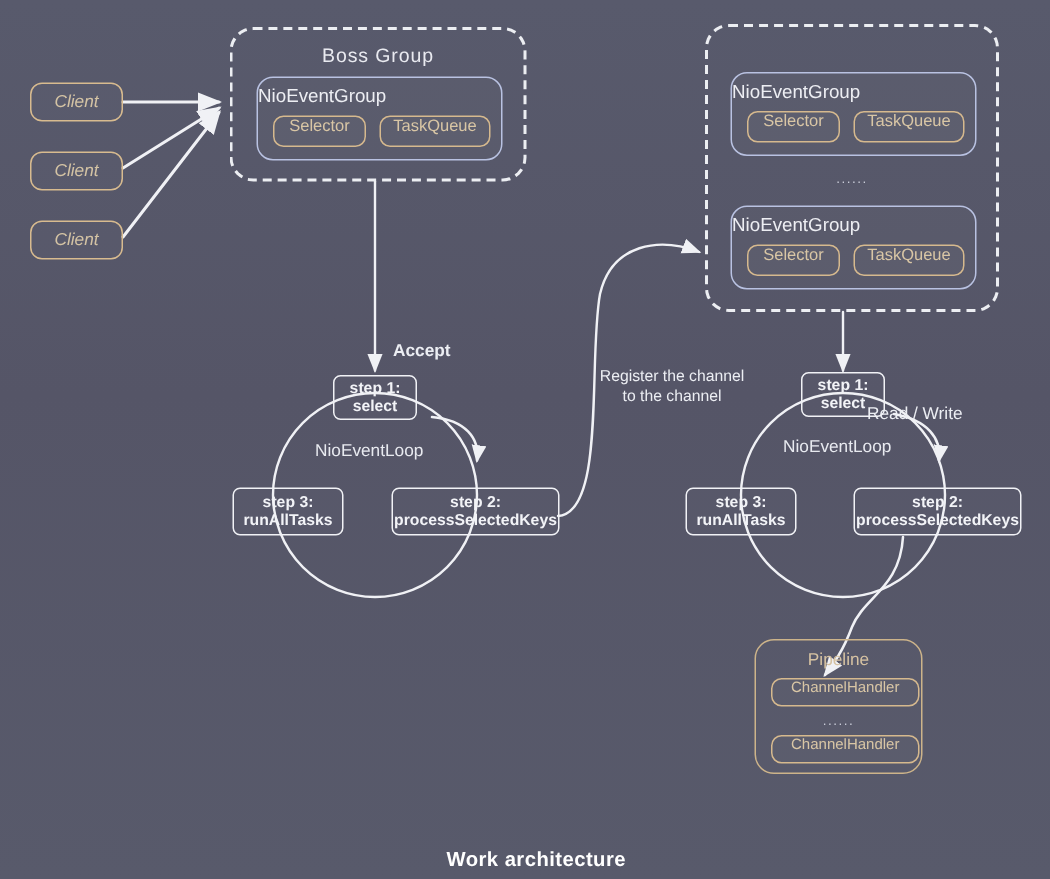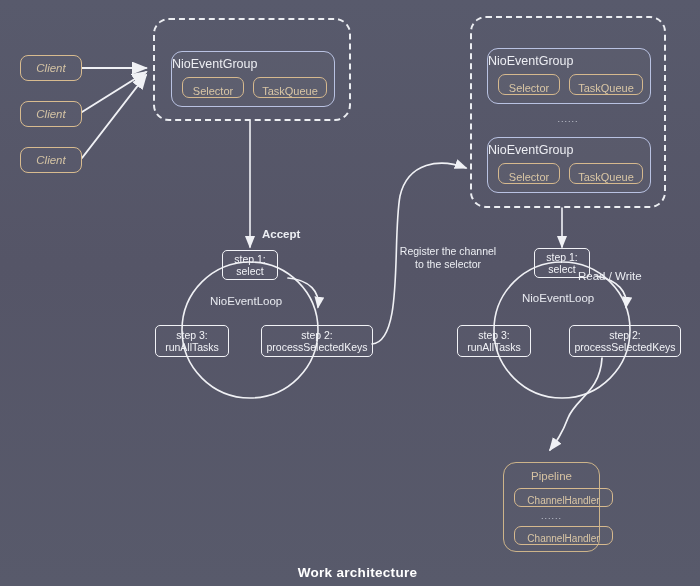--- a/index.html
+++ b/index.html
@@ -54,21 +54,21 @@
     font-size: 12.5px;
   }
 
   .tan-box {
     border: 1.4px solid #d6b98e;
     border-radius: 7px;
     background: rgba(255,255,255,0.02);
     color: #d9c6a5;
     font-size: 11px;
     display: flex;
-    align-items: flex-end;
+    align-items: flex-start;
     justify-content: center;
     white-space: nowrap;
   }
 
   .client-box {
     border: 1.5px solid #d8bb8f;
     border-radius: 8px;
     background: rgba(255,255,255,0.015);
     color: #d4c3a4;
     font-size: 11.5px;
@@ -84,20 +84,21 @@
     background: rgba(255,255,255,0.015);
     color: #f2f3f7;
     font-size: 10.5px;
     line-height: 12px;
     display: flex;
     flex-direction: column;
     align-items: center;
     justify-content: center;
     text-align: left;
     white-space: nowrap;
+    font-weight: bold;
   }
 
   .plain-label {
     position: absolute;
     color: #eceef3;
     font-size: 11.5px;
     white-space: nowrap;
   }
   .loop-label {
     position: absolute;
@@ -185,20 +186,21 @@
     <span>Client</span>
   </div>
   <div class="abs client-box" style="left:20px; top:101px; width:62px; height:26px;">
     <span>Client</span>
   </div>
   <div class="abs client-box" style="left:20px; top:147px; width:62px; height:26px;">
     <span>Client</span>
   </div>
 
   <div class="abs dashed-group" style="left:153px; top:18px; width:198px; height:103px;">
+    <div class="group-title" style="top:9px;">Boss Group</div>
 
     <div class="abs neg-box" style="left:16px; top:31px; width:164px; height:56px;">
       <div class="neg-title" style="top:5px;">NioEventGroup</div>
       <div class="abs tan-box" style="left:10px; top:25px; width:62px; height:21px;">
         <span>Selector</span>
       </div>
       <div class="abs tan-box" style="left:81px; top:25px; width:74px; height:21px;">
         <span>TaskQueue</span>
       </div>
     </div>
@@ -243,21 +245,21 @@
     <span>processSelectedKeys</span>
   </div>
 
   <div class="abs step-box" style="left:155px; top:325px; width:74px; height:32px;">
     <span>step 3:</span>
     <span>runAllTasks</span>
   </div>
 
   <div class="abs multiline" style="left:388px; top:245px; width:120px; text-align:center;">
     <span style="color:#eceef3; font-size:10.5px; line-height:13px;">Register the channel</span>
-    <span style="color:#eceef3; font-size:10.5px; line-height:13px;">to the selector</span>
+    <span style="color:#eceef3; font-size:10.5px; line-height:13px;">to the channel</span>
   </div>
 
   <div class="plain-label" style="left:578px; top:229px;margin-top:41px;">Read / Write</div>
 
   <div class="loop-label" style="left:522px; top:292px;">NioEventLoop</div>
 
   <div class="abs step-box" style="left:534px; top:248px; width:56px; height:30px;">
     <span>step 1:</span>
     <span>select</span>
   </div>
@@ -265,21 +267,21 @@
   <div class="abs step-box" style="left:569px; top:325px; width:112px; height:32px;">
     <span>step 2:</span>
     <span>processSelectedKeys</span>
   </div>
 
   <div class="abs step-box" style="left:457px; top:325px; width:74px; height:32px;">
     <span>step 3:</span>
     <span>runAllTasks</span>
   </div>
 
-  <div class="abs pipeline-box" style="left:503px; top:462px; width:97px; height:90px;">
+  <div class="abs pipeline-box" style="left:503px; top:426px; width:112px; height:90px;">
     <div class="pipeline-title" style="top:7px;">Pipeline</div>
 
     <div class="abs tan-box" style="left:10px; top:25px; width:99px; height:19px; font-size:10px;">
       <span>ChannelHandler</span>
     </div>
 
     <div class="dots" style="left:0; right:0; top:48px;">......</div>
 
     <div class="abs tan-box" style="left:10px; top:63px; width:99px; height:19px; font-size:10px;">
       <span>ChannelHandler</span>

